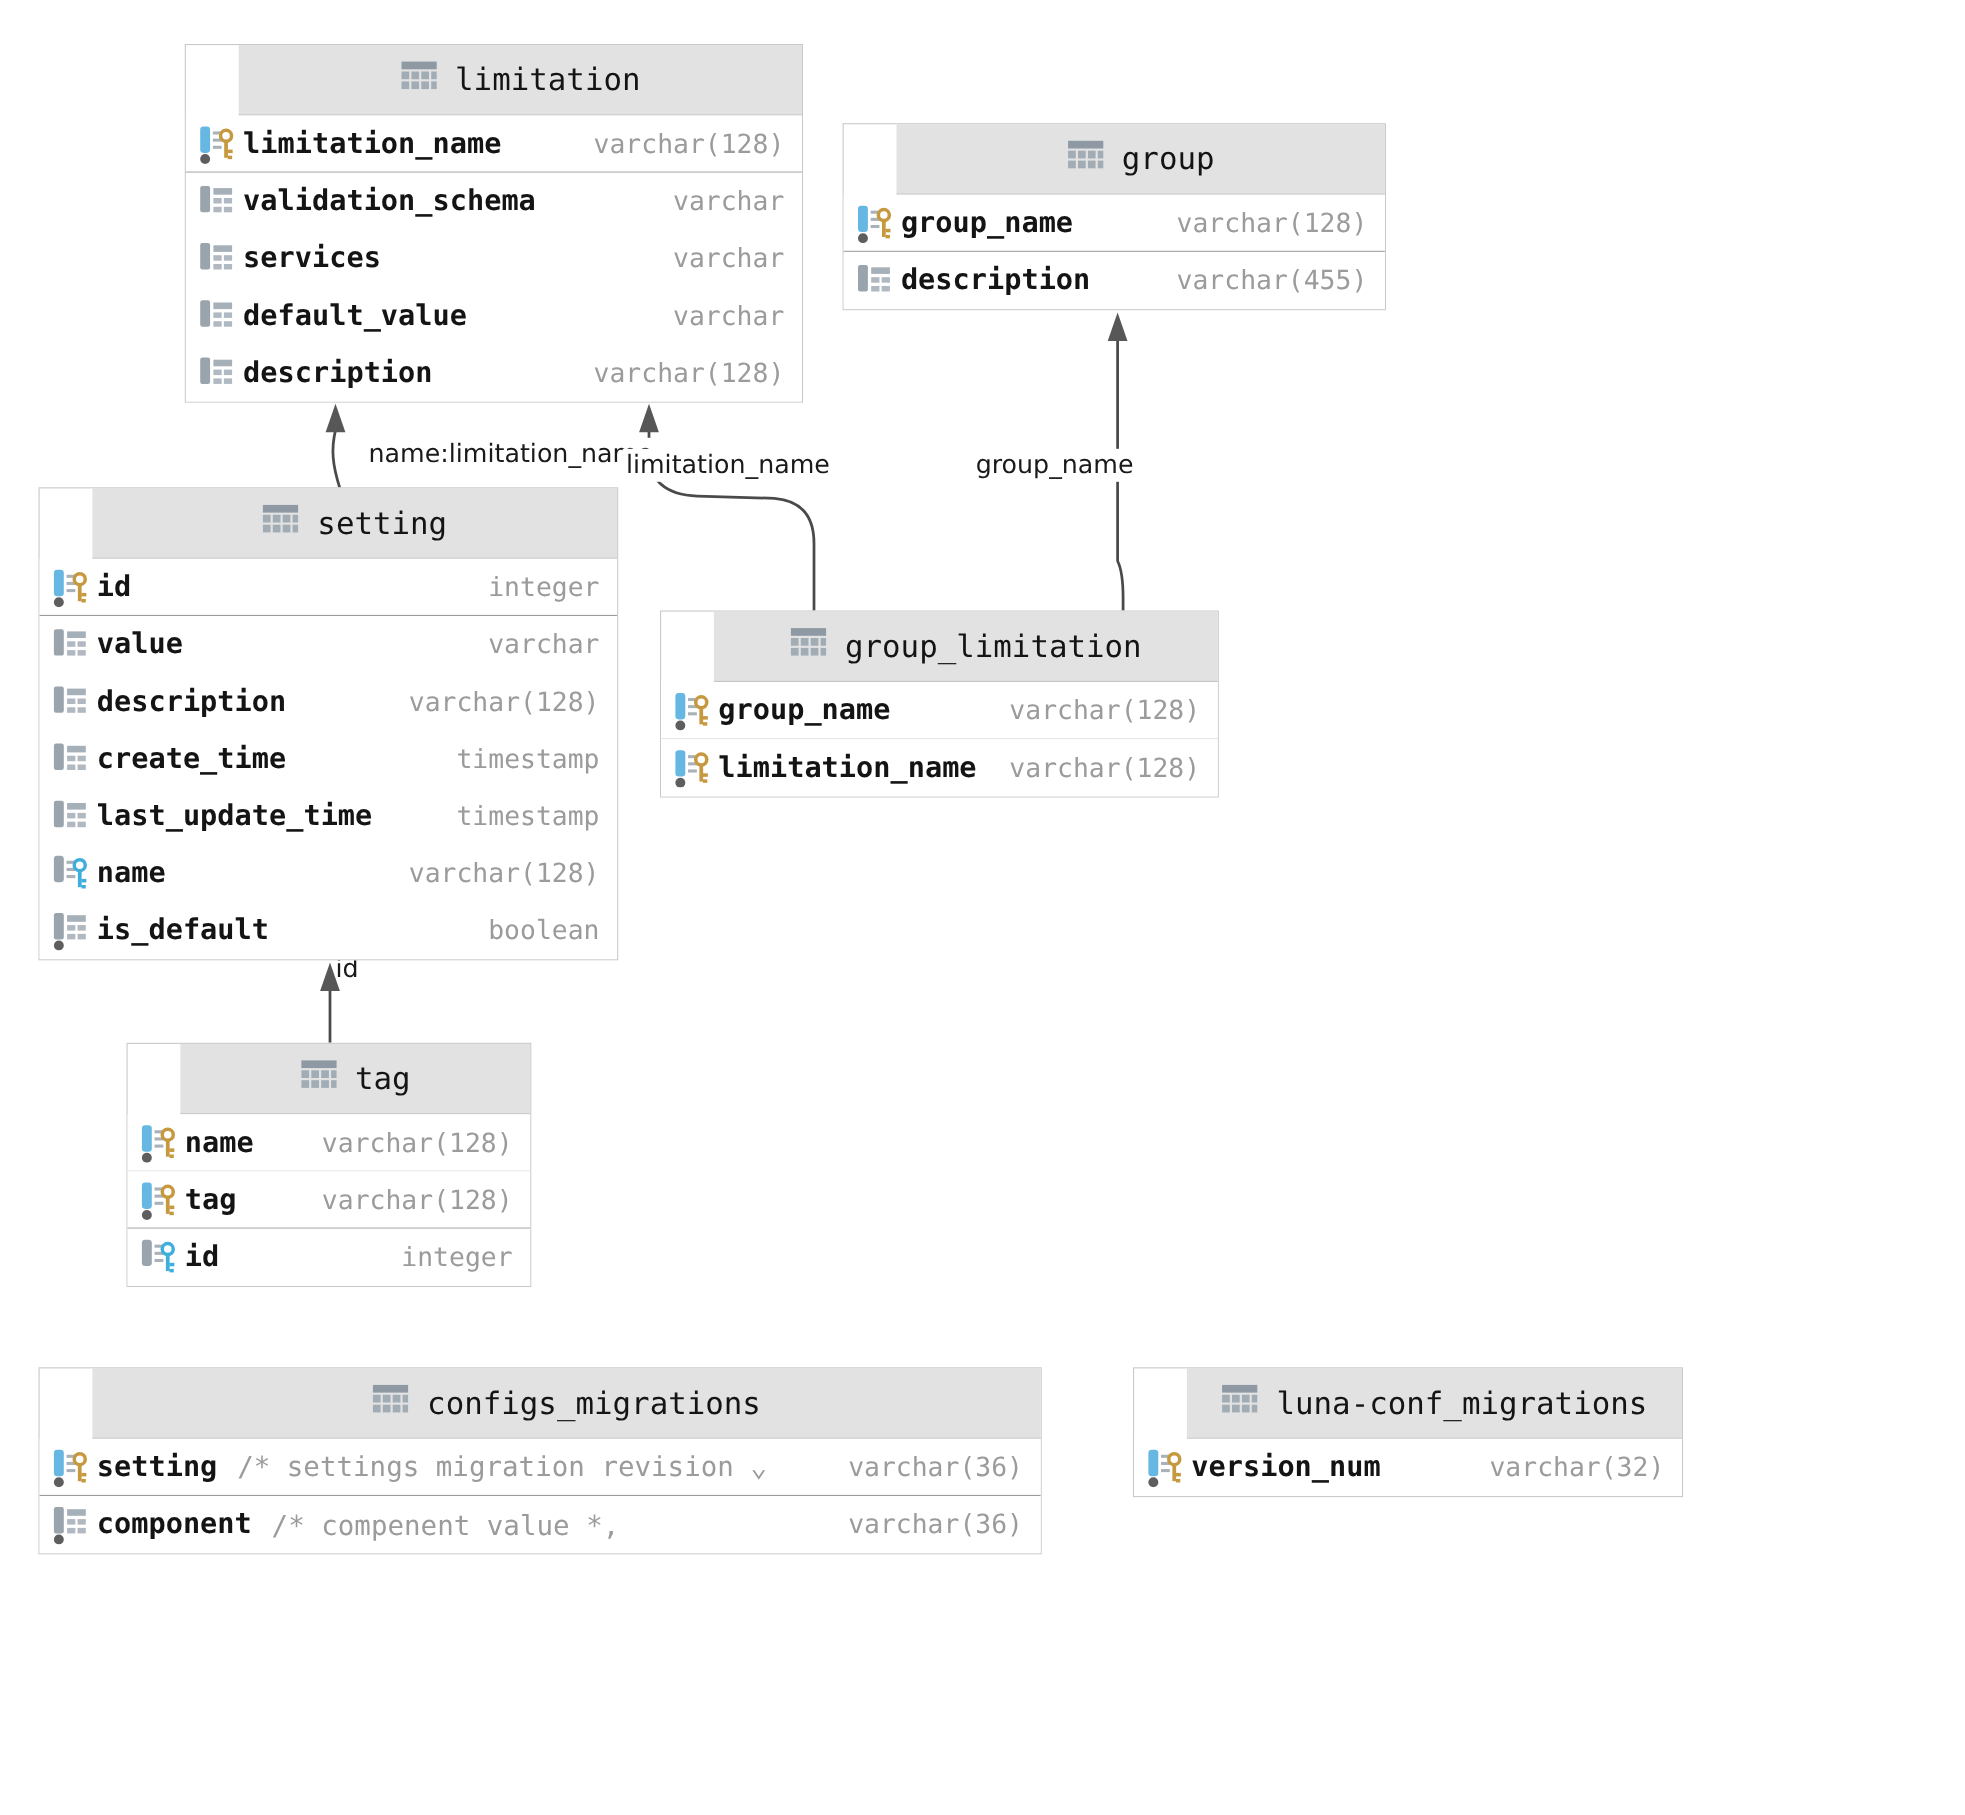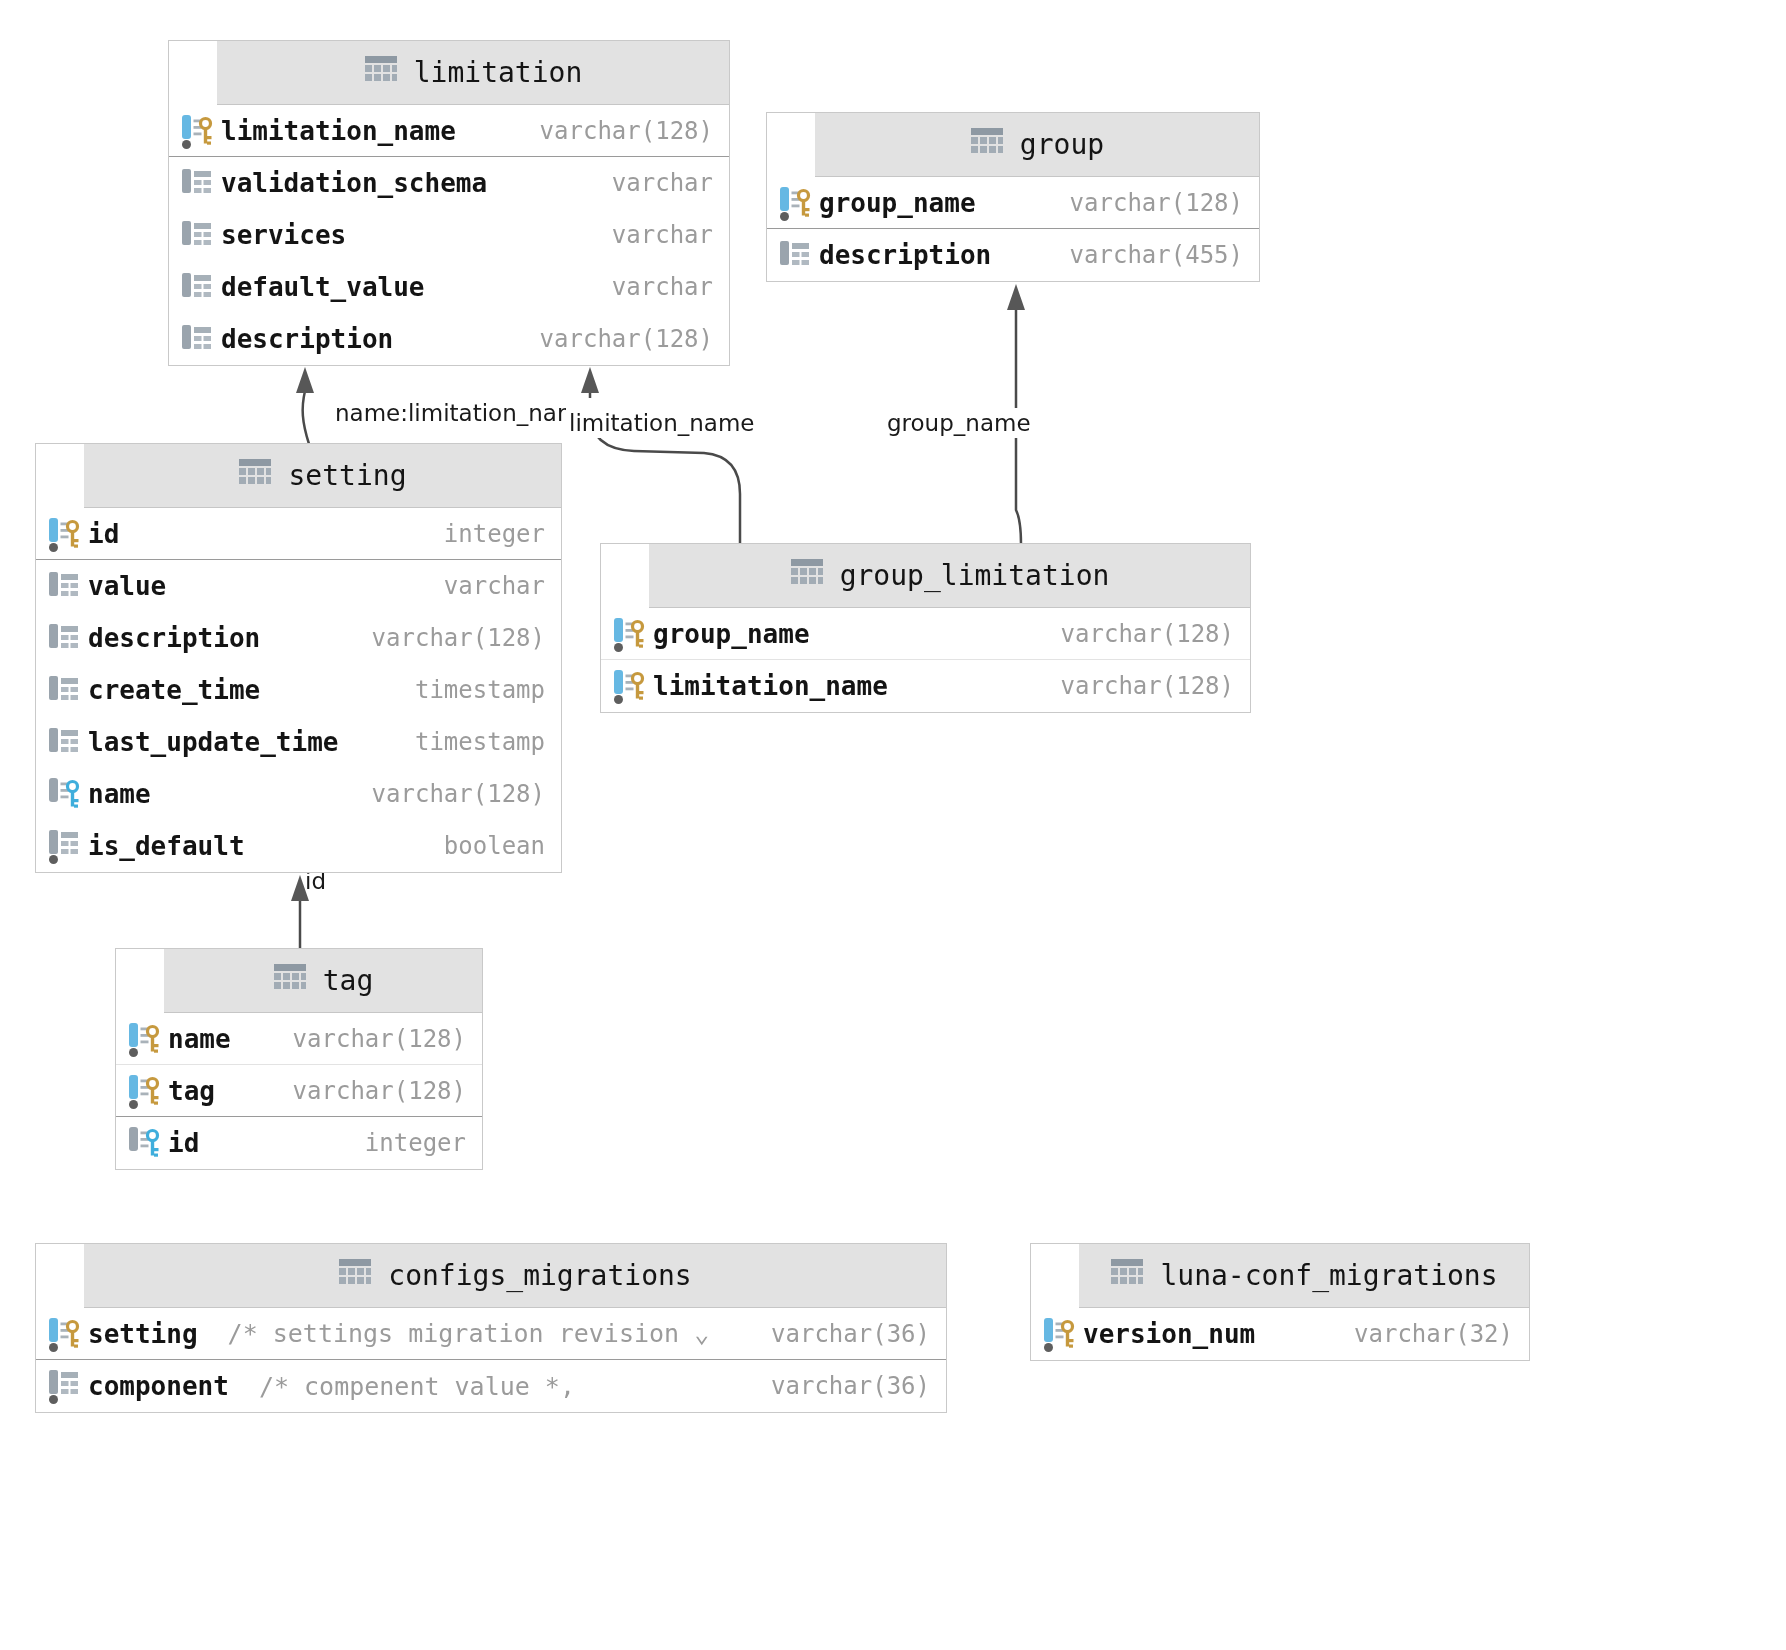--- a/index.html
+++ b/index.html
@@ -4,39 +4,39 @@
 <style>
   html, body { margin:0; padding:0; background:#ffffff; }
   .canvas {
     position:relative; width:1786px; height:1650px;
     font-family:"DejaVu Sans Mono", monospace; overflow:hidden; background:#fff;
   }
   .tbl { position:absolute; background:#fff; border:1px solid #C9C9C9; box-sizing:border-box; }
   #t0 { left:168px; top:40px;   width:562px; }
   #t1 { left:766px; top:112px;  width:494px; }
   #t2 { left:35px;  top:443px;  width:527px; }
-  #t3 { left:600px; top:543px;  width:651px; }
+  #t3 { left:600px; top:555px;  width:508px; }
   #t4 { left:115px; top:948px;  width:368px; }
   #t5 { left:35px;  top:1243px; width:912px; }
   #t6 { left:1030px;top:1243px; width:500px; }
   .tbl-head {
     height:64px; background:#E2E2E2; border-bottom:1px solid #C6C6C6;
     display:flex; align-items:center; justify-content:center; gap:16px;
     font-size:28px; color:#141414; box-sizing:border-box;margin-left:48px;
   }
   .tbl-title { white-space:nowrap; }
   .row {
     height:52px; display:flex; align-items:center;
     padding:0 16px 0 10px; box-sizing:border-box; background:#fff;
   }
   .row.sep-dark  { border-bottom:1px solid #9A9A9A; }
   .row.sep-light { border-bottom:1px solid #E3E3E3; }
   .cell-icon { width:42px; height:36px; flex:none; display:flex; align-items:center; }
   .c-name { font-weight:bold; font-size:26px; color:#141414; white-space:nowrap; }
-  .c-comment { font-size:25px; color:#9B9B9B; margin-left:30px; white-space:nowrap; overflow:hidden; }
+  .c-comment { font-size:25px; color:#9B9B9B; margin-left:18px; white-space:nowrap; overflow:hidden; }
   .c-type { font-size:24px; color:#9B9B9B; margin-left:auto; padding-left:20px; white-space:nowrap; }
   #arrows { position:absolute; left:0; top:0; pointer-events:none; }
   #arrows path { fill:none; stroke:#4A4A4A; stroke-width:2.5; }
   #arrows polygon { fill:#575757; stroke:none; }
   .rel-label {
     position:absolute; font-family:"DejaVu Sans", sans-serif; font-size:23px;
     color:#1a1a1a; background:#ffffff; padding:0 3px; white-space:nowrap; line-height:30px;
   }
   #rl0 { left:300px; top:398px;margin-left:32px; }
   #rl1 { left:566px; top:408px; }

